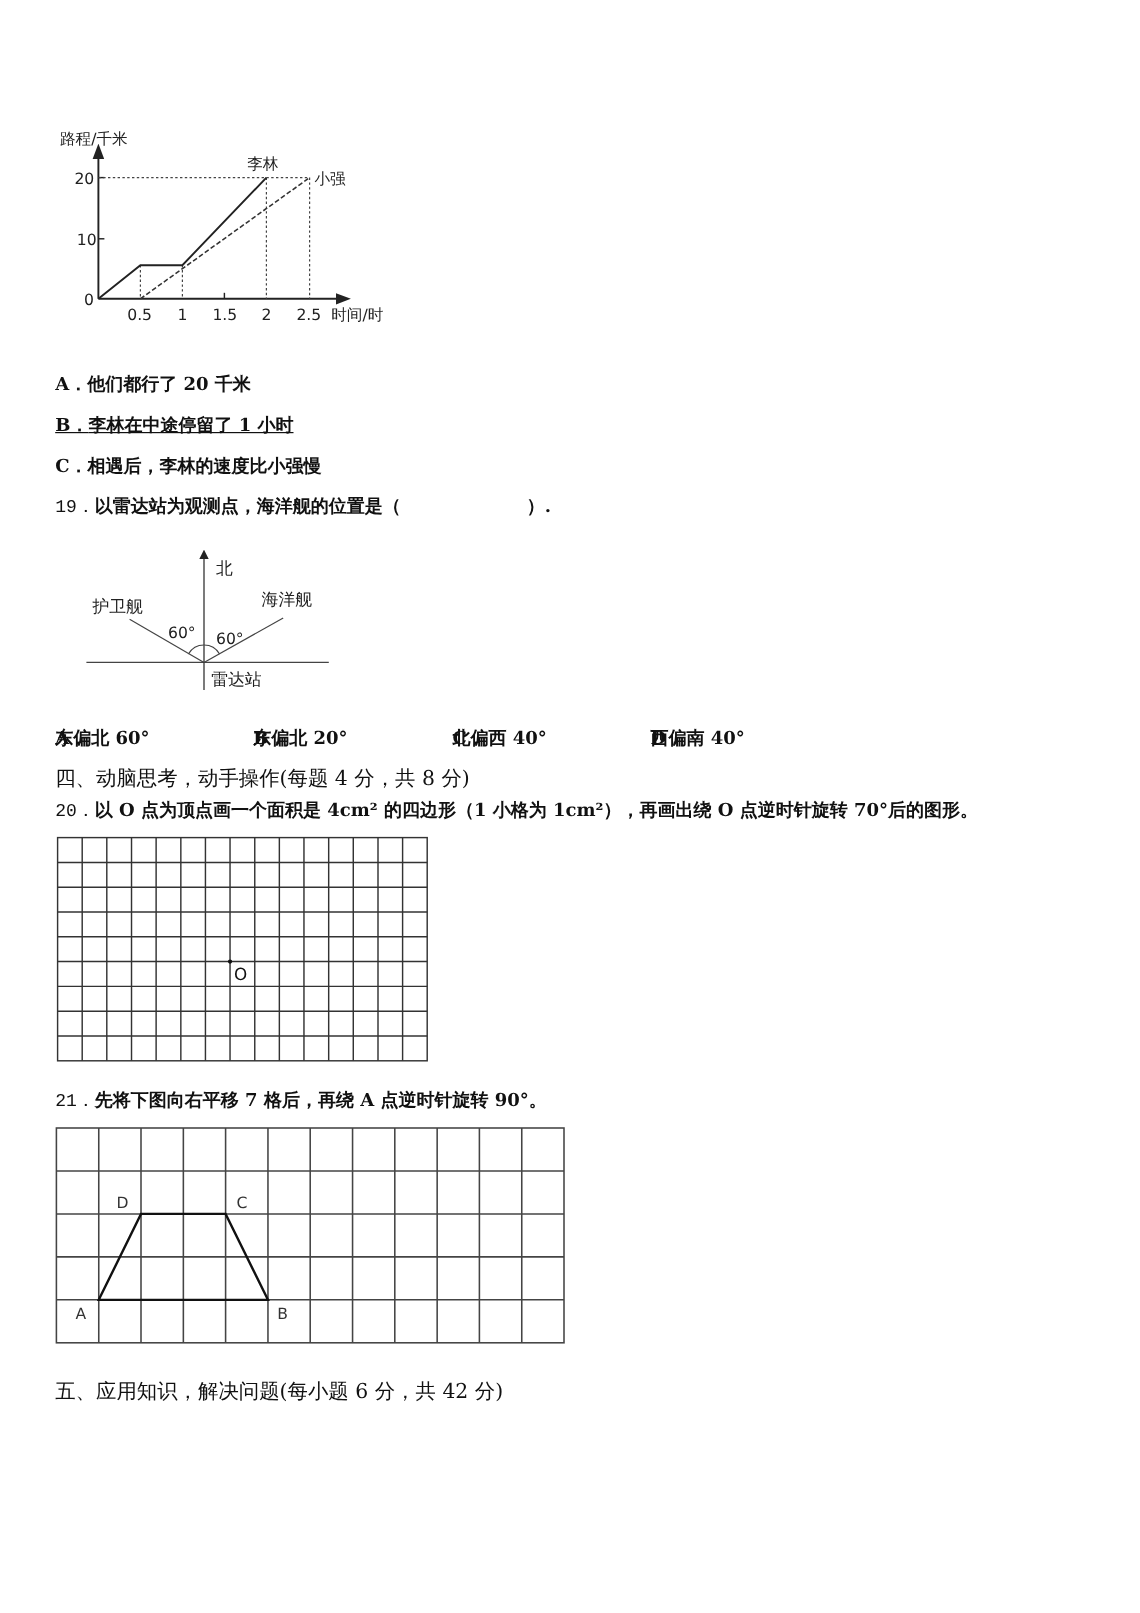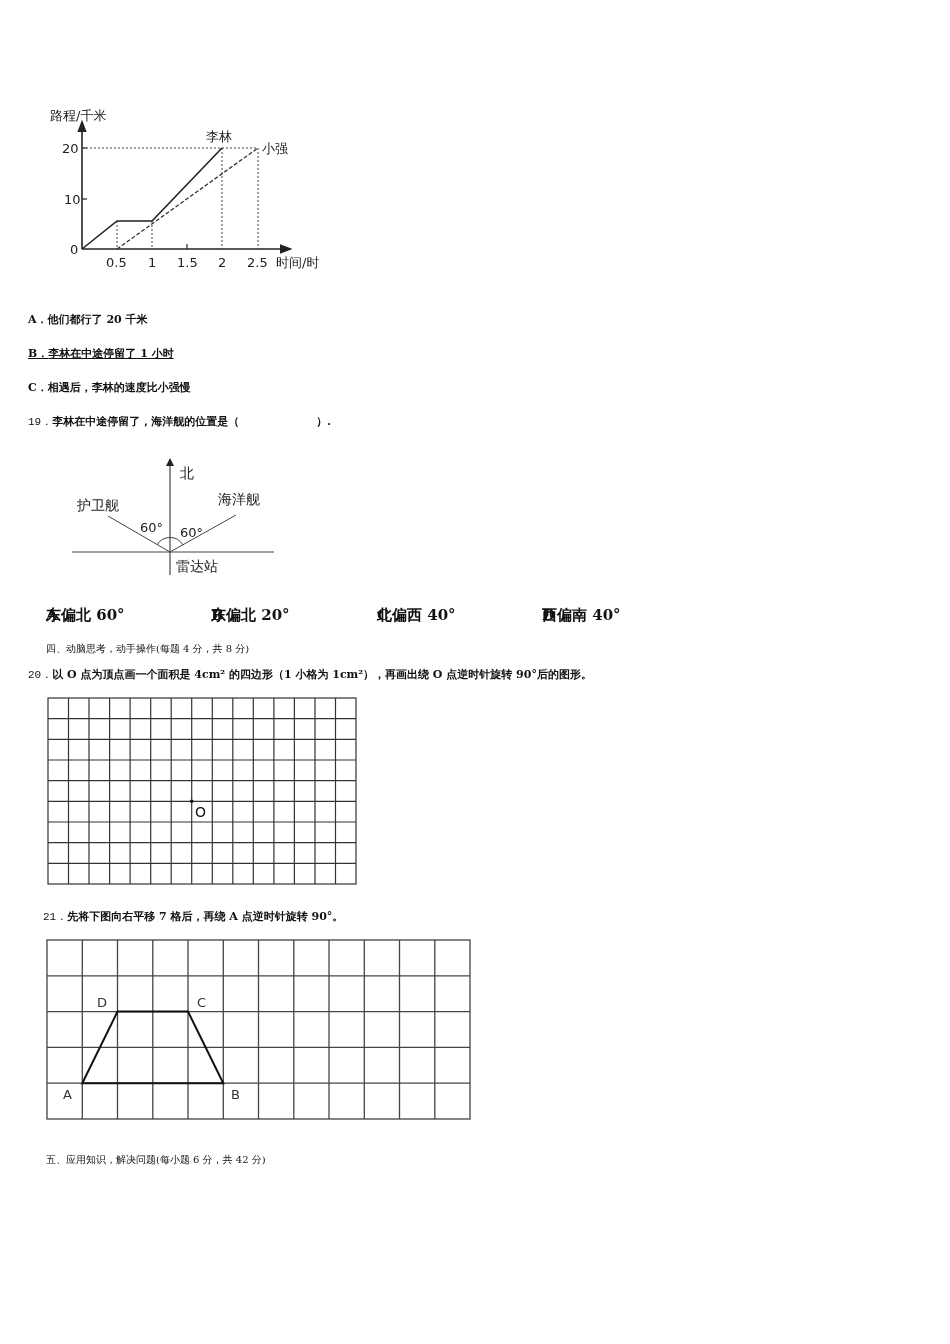--- a/index.html
+++ b/index.html
@@ -1,21 +1,21 @@
 <!DOCTYPE html>
 <html><head>
   <meta charset="utf-8">
   <style>
     html, body { margin:0; padding:0; background:#ffffff; }
     body { width:950px; height:1344px; position:relative; overflow:hidden;
            font-family:"DejaVu Serif","Liberation Serif",serif; color:#111; }
     .abs { position:absolute; }
-    .line { position:absolute; left:28px; font-size:11px; line-height:20px; white-space:nowrap; font-weight:bold; }
+    .line { position:absolute; left:46px; font-size:15px; line-height:20px; white-space:nowrap; font-weight:bold; }
     .line .num { font-weight:normal; font-family:Liberation Mono, monospace; }
-    .heading { position:absolute; left:46px; font-size:10px; line-height:20px; white-space:nowrap; font-weight:normal; }
+    .heading { position:absolute; left:46px; font-size:17px; line-height:20px; white-space:nowrap; font-weight:normal; }
     .opt-row { position:absolute; left:46px; top:605px; font-size:15px; line-height:20px; font-weight:bold; }
     .opt-row span { position:absolute; white-space:nowrap; }
     svg text { font-family:"DejaVu Sans","Liberation Sans",sans-serif; }
   </style>
 </head>
 <body>
 
 <svg class="abs" style="left:40px;top:100px;" width="300" height="180" viewBox="40 100 300 180">
   <defs>
     <marker id="arr" markerWidth="8" markerHeight="8" refX="4" refY="4" orient="auto">
@@ -58,21 +58,21 @@
   <span>A．</span><span>他们都行了 20 千米</span>
 </div>
 <div class="line" style="top:344px;text-decoration:underline;">
   <span>B．</span><span>李林在中途停留了 1 小时</span>
 </div>
 <div class="line" style="top:378px;">
   <span>C．</span><span>相遇后，李林的速度比小强慢</span>
 </div>
 
 <div class="line" style="top:412px;">
-  <span class="num">19．</span><span>李林在中途停留了，海洋舰的位置是（　　　　　　　）.</span>
+  <span class="num">19．</span><span>以雷达站为观测点，海洋舰的位置是（　　　　　　　）.</span>
 </div>
 
 <svg class="abs" style="left:60px;top:450px;" width="230" height="130" viewBox="60 450 230 130">
   <defs>
     <marker id="arrN" markerWidth="8" markerHeight="10" refX="4" refY="5" orient="auto">
       <path d="M0,1 L8,5 L0,9 Z" fill="#222"></path>
     </marker>
   </defs>
   <line x1="72" y1="552" x2="274" y2="552" stroke="#444" stroke-width="1"></line>
   <line x1="170" y1="575" x2="170" y2="462" stroke="#222" stroke-width="1" marker-end="url(#arrN)"></line>
@@ -102,21 +102,21 @@
     </span>
   <span style="left:496px;">
       <span>D．</span>
       <span>西偏南 40°</span>
     </span>
 </div>
 
 <div class="heading" style="top:639px;">四、动脑思考，动手操作(每题 4 分，共 8 分)</div>
 
 <div class="line" style="top:665px;">
-  <span class="num">20．</span><span>以 O 点为顶点画一个面积是 4cm² 的四边形（1 小格为 1cm²），再画出绕 O 点逆时针旋转 90°后的图形。</span>
+  <span class="num">20．</span><span>以 O 点为顶点画一个面积是 4cm² 的四边形（1 小格为 1cm²），再画出绕 O 点逆时针旋转 70°后的图形。</span>
 </div>
 
 <svg class="abs" style="left:46px;top:696px;" width="314" height="192" viewBox="46 696 314 192">
   <g stroke="#333" stroke-width="1.2" fill="none">
     <rect x="48" y="698" width="308" height="186"></rect>
     <line x1="68.5" y1="698" x2="68.5" y2="884"></line>
     <line x1="89" y1="698" x2="89" y2="884"></line>
     <line x1="109.6" y1="698" x2="109.6" y2="884"></line>
     <line x1="130.1" y1="698" x2="130.1" y2="884"></line>
     <line x1="150.7" y1="698" x2="150.7" y2="884"></line>
@@ -135,21 +135,21 @@
     <line x1="48" y1="780.7" x2="356" y2="780.7"></line>
     <line x1="48" y1="801.3" x2="356" y2="801.3"></line>
     <line x1="48" y1="822" x2="356" y2="822"></line>
     <line x1="48" y1="842.7" x2="356" y2="842.7"></line>
     <line x1="48" y1="863.3" x2="356" y2="863.3"></line>
   </g>
   <circle cx="191.7" cy="801.3" r="1.8" fill="#111"></circle>
   <text x="195" y="817" font-size="14" fill="#111">O</text>
 </svg>
 
-<div class="line" style="top:907px;margin-left:15px;">
+<div class="line" style="top:907px;">
   <span class="num">21．</span><span>先将下图向右平移 7 格后，再绕 A 点逆时针旋转 90°。</span>
 </div>
 
 <svg class="abs" style="left:45px;top:938px;" width="428" height="184" viewBox="45 938 428 184">
   <g stroke="#444" stroke-width="1.3" fill="none">
     <rect x="47" y="940" width="423" height="179"></rect>
     <line x1="82.3" y1="940" x2="82.3" y2="1119"></line>
     <line x1="117.5" y1="940" x2="117.5" y2="1119"></line>
     <line x1="152.8" y1="940" x2="152.8" y2="1119"></line>
     <line x1="188" y1="940" x2="188" y2="1119"></line>

